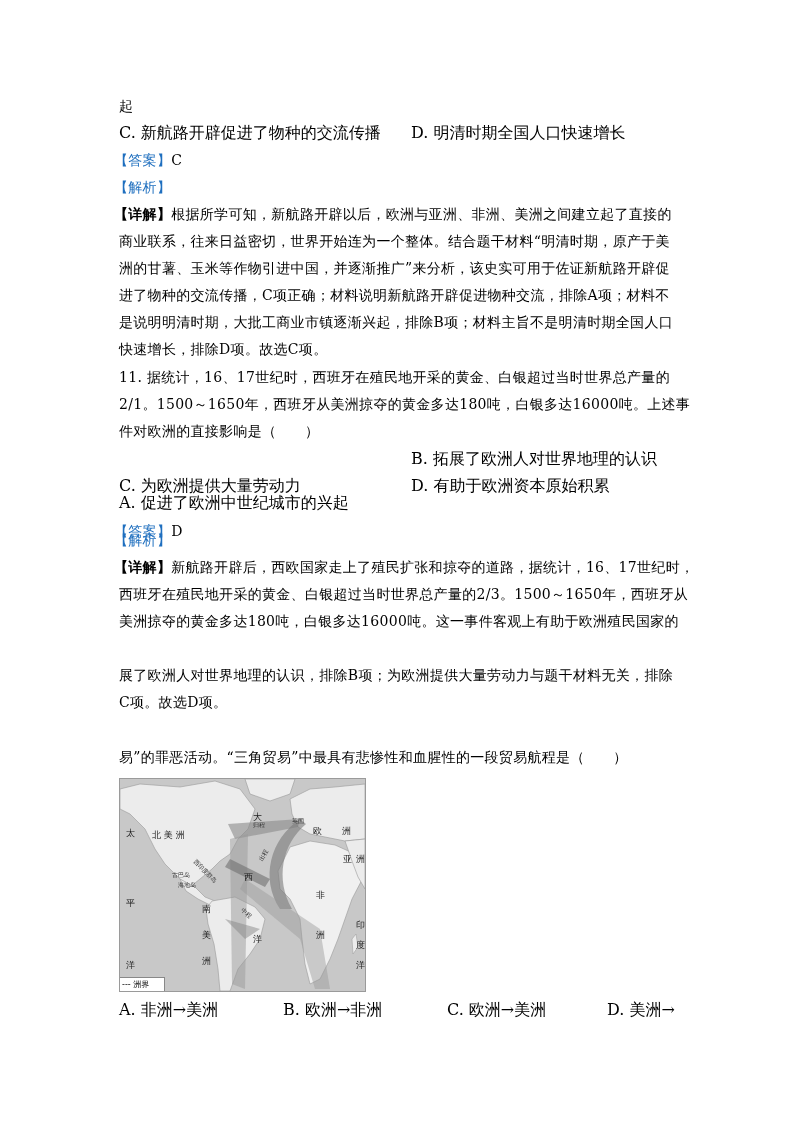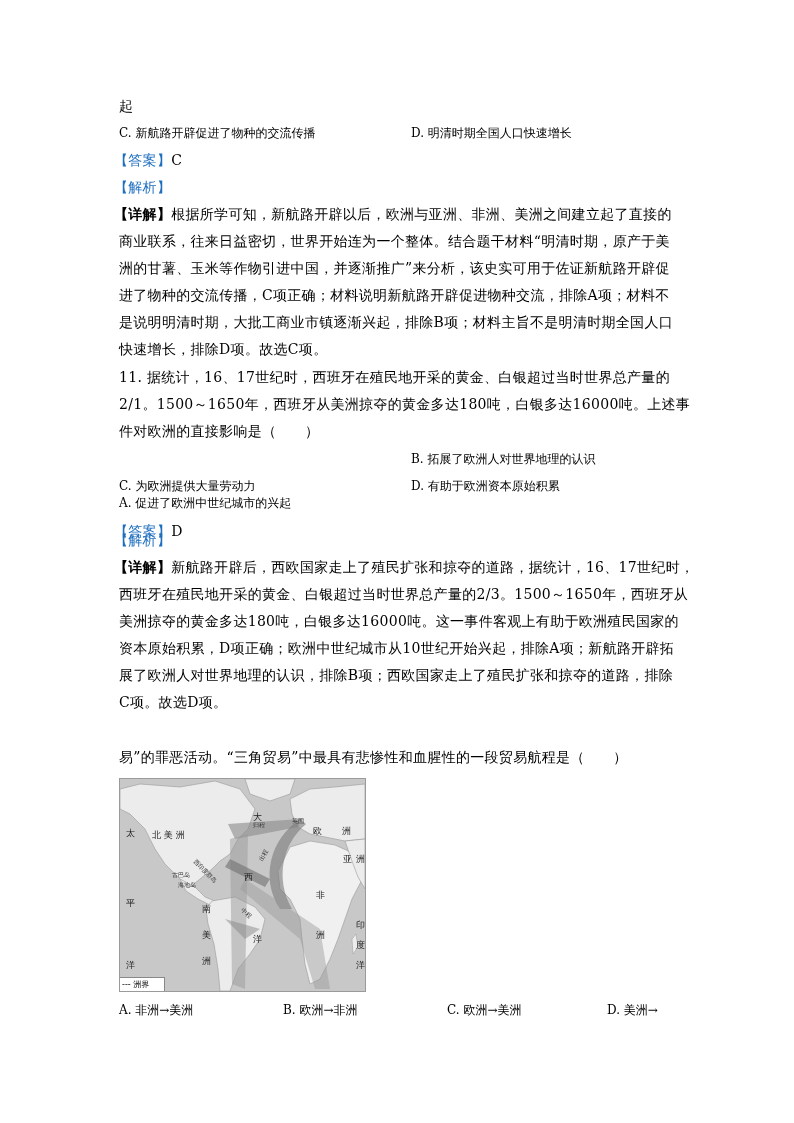--- a/index.html
+++ b/index.html
@@ -1,20 +1,20 @@
 <!DOCTYPE html>
 <html><head>
 <meta charset="utf-8">
 <style>
   html, body { margin:0; padding:0; background:#ffffff; }
   body { width:794px; height:1123px; position:relative; overflow:hidden;
          font-family:"DejaVu Serif","Liberation Serif",serif; color:#000; font-size:14px; }
   .page { position:absolute; left:0; top:0; width:794px; height:1123px; }
   .line { position:absolute; left:119px; white-space:nowrap; font-size:14px; line-height:20px; letter-spacing:0.3px; }
-  .opt { position:absolute; white-space:nowrap; font-size:12px; line-height:20px; }
+  .opt { position:absolute; white-space:nowrap; font-size:16px; line-height:20px; }
   .tag { color:#1f6fbf; }
   .bold { font-weight:bold; }
   .map { position:absolute; left:119px; top:778px; width:245px; height:212px;
          border:1px solid #9a9a9a; background:#c9c9c9; overflow:hidden; }
   .map svg { position:absolute; left:0; top:0; }
   .mlabel { position:absolute; font-size:9px; color:#222; font-family:"DejaVu Sans",sans-serif; white-space:nowrap; }
   .msmall { position:absolute; font-size:6px; color:#333; font-family:"DejaVu Sans",sans-serif; white-space:nowrap; }
   .legend { position:absolute; left:0; bottom:0; width:42px; height:13px; background:#fff;
             border-top:1px solid #888; border-right:1px solid #888; font-size:8px;
             font-family:"DejaVu Sans",sans-serif; line-height:13px; padding-left:2px; }
@@ -67,22 +67,21 @@
   </div>
   <div class="line" style="top:521px; left:114px;">
     <span class="tag">【答案】</span><span>D</span>
   </div>
   <div class="line tag" style="top:530px; left:114px;">【解析】</div>
   <div class="line" style="top:557px; left:114px;">
     <span class="bold">【详解】</span><span>新航路开辟后，西欧国家走上了殖民扩张和掠夺的道路，据统计，16、17世纪时，</span>
   </div>
   <div class="line" style="top:584px;">西班牙在殖民地开采的黄金、白银超过当时世界总产量的2/3。1500～1650年，西班牙从</div>
   <div class="line" style="top:611px;">美洲掠夺的黄金多达180吨，白银多达16000吨。这一事件客观上有助于欧洲殖民国家的</div>
-  <div class="line" style="top:638px;">资本原始积累，D项正确；欧洲中世纪城市从10世纪开始兴起，排除A项；新航路开辟拓</div>
-  <div class="line" style="top:665px;">展了欧洲人对世界地理的认识，排除B项；西欧国家走上了殖民扩张和掠夺的道路，排除</div>
+  <div class="line" style="top:665px;">展了欧洲人对世界地理的认识，排除B项；为欧洲提供大量劳动力与题干材料无关，排除</div>
   <div class="line" style="top:692px;">C项。故选D项。</div>
 
   <div class="line" style="top:747px;">易”的罪恶活动。“三角贸易”中最具有悲惨性和血腥性的一段贸易航程是（　　）</div>
 
   <div class="map">
     <svg width="245" height="212" viewBox="0 0 245 212">
       <rect x="0" y="0" width="245" height="212" fill="#c8c8c8"></rect>
 
       <path d="M0,10 L20,5 L60,8 L95,2 L120,10 L135,30 L128,50 L118,60 L110,75 L100,82 L92,90 L80,100 L70,108 L60,100 L45,85 L35,70 L25,50 L10,35 L0,30 Z" fill="#ececec" stroke="#999" stroke-width="0.6"></path>
 

